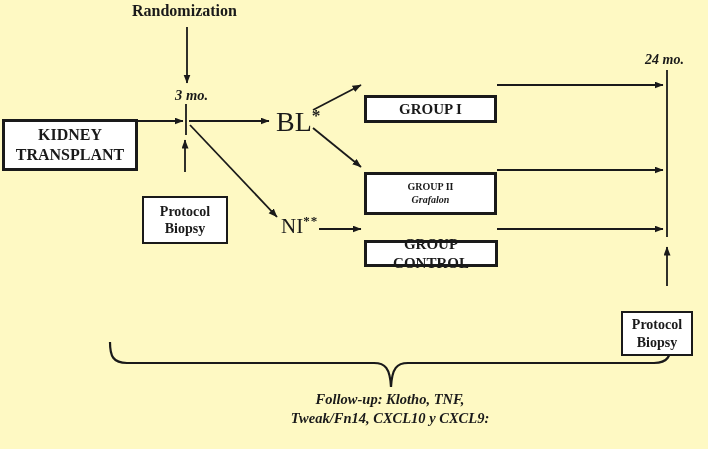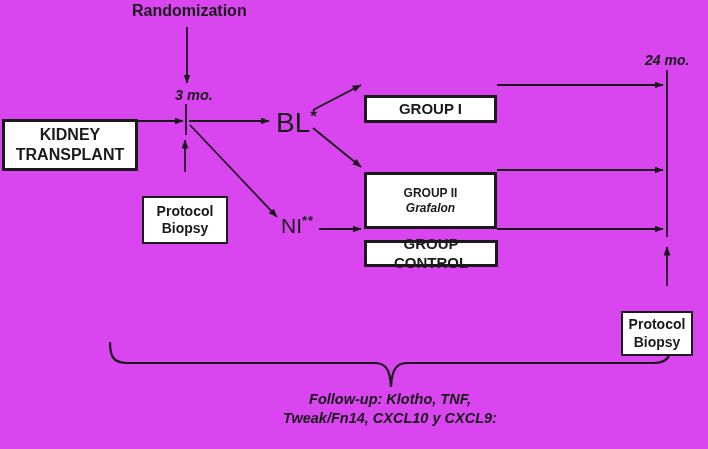--- a/index.html
+++ b/index.html
@@ -1,21 +1,21 @@
 <!DOCTYPE html>
 <html><head>
 <meta charset="utf-8">
 <style>
   html, body { margin: 0; padding: 0; background: #ffffff; }
   .canvas {
     position: relative;
     width: 708px;
     height: 449px;
-    background: #d946ef;
-    font-family: Liberation Sans, sans-serif;
+    background: #fef9c3;
+    font-family: Liberation Serif, serif;
     color: #1a1a1a;
     overflow: hidden;
   }
   .connectors {
     position: absolute;
     left: 0; top: 0;
     width: 708px; height: 449px;
     z-index: 1;
   }
   .box {
@@ -36,21 +36,21 @@
   .box.thin { border-width: 2px; }
   .lbl {
     position: absolute;
     font-weight: bold;
     white-space: nowrap;
     z-index: 2;
   }
   .italic { font-style: italic; }
   .kt-box        { left: 2px;   top: 95px;  width: 136px; height: 52px; font-size: 16px; }
   .group1-box    { left: 364px; top: 71px;  width: 133px; height: 28px; font-size: 15px; }
-  .group2-box    { left: 364px; top: 148px; width: 133px; height: 57px; font-size: 12px; }
+  .group2-box    { left: 364px; top: 148px; width: 133px; height: 43px; font-size: 10px; }
   .groupc-box    { left: 364px; top: 216px; width: 134px; height: 27px; font-size: 15px; }
   .biopsy-left   { left: 142px; top: 172px; width: 86px;  height: 48px; font-size: 14px; }
   .biopsy-right  { left: 621px; top: 287px; width: 72px;  height: 45px; font-size: 14px; }
   .randomization-lbl { left: 132px; top: 2px;  font-size: 16px; }
   .three-mo-lbl  { left: 175px; top: 87px;  font-size: 14.5px; }
   .twentyfour-mo-lbl { left: 645px; top: 52px; font-size: 14px; }
   .bl-lbl { left: 276px; top: 106px; font-size: 28px; font-weight: normal; text-align: right; }
   .ni-lbl { left: 281px; top: 213px; font-size: 21px; font-weight: normal; }
   .bl-lbl sup, .ni-lbl sup {
     font-size: 62%;

